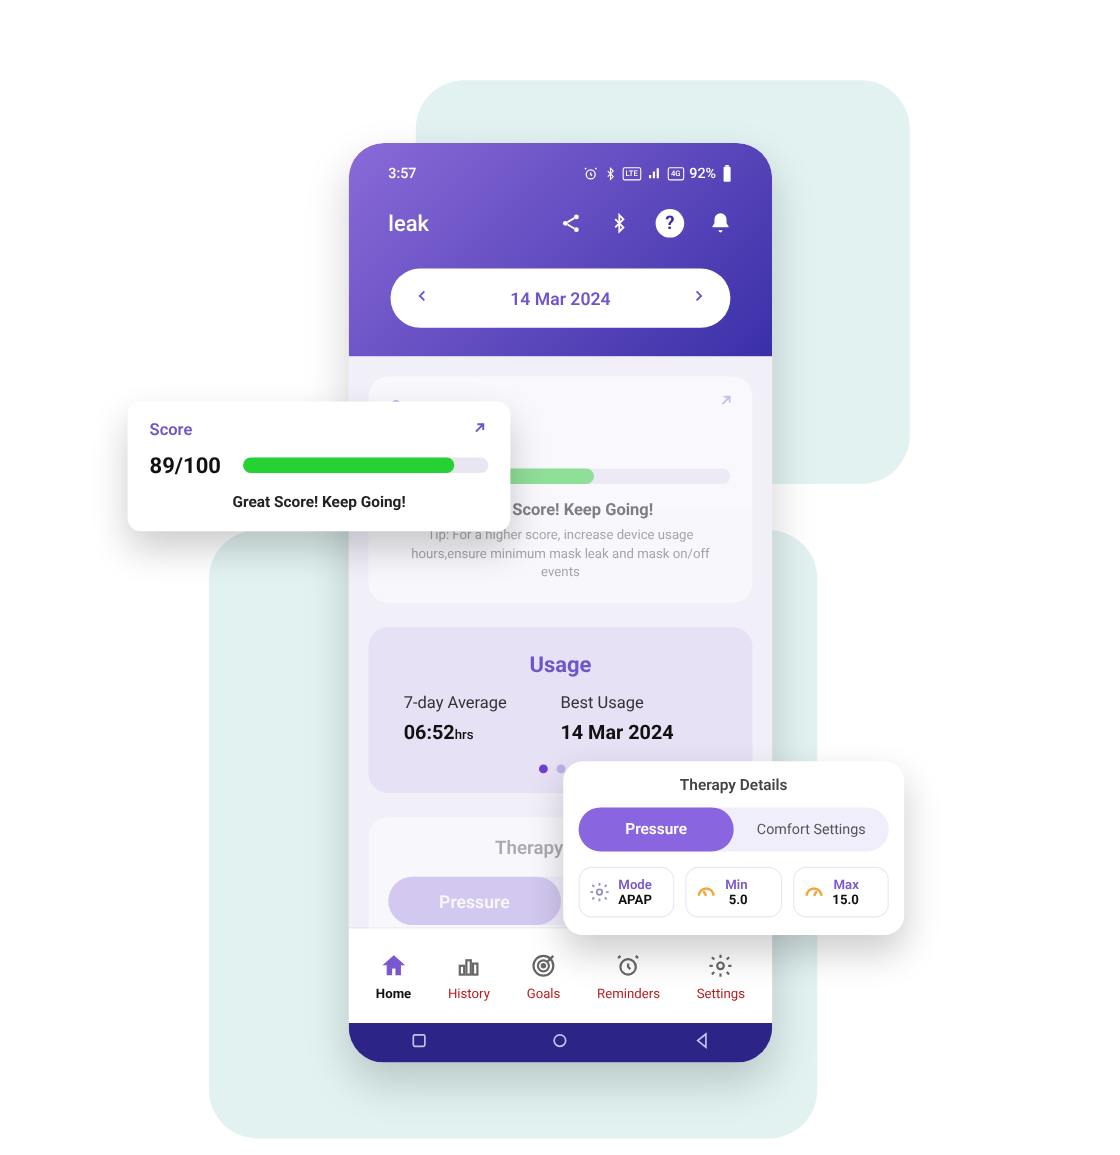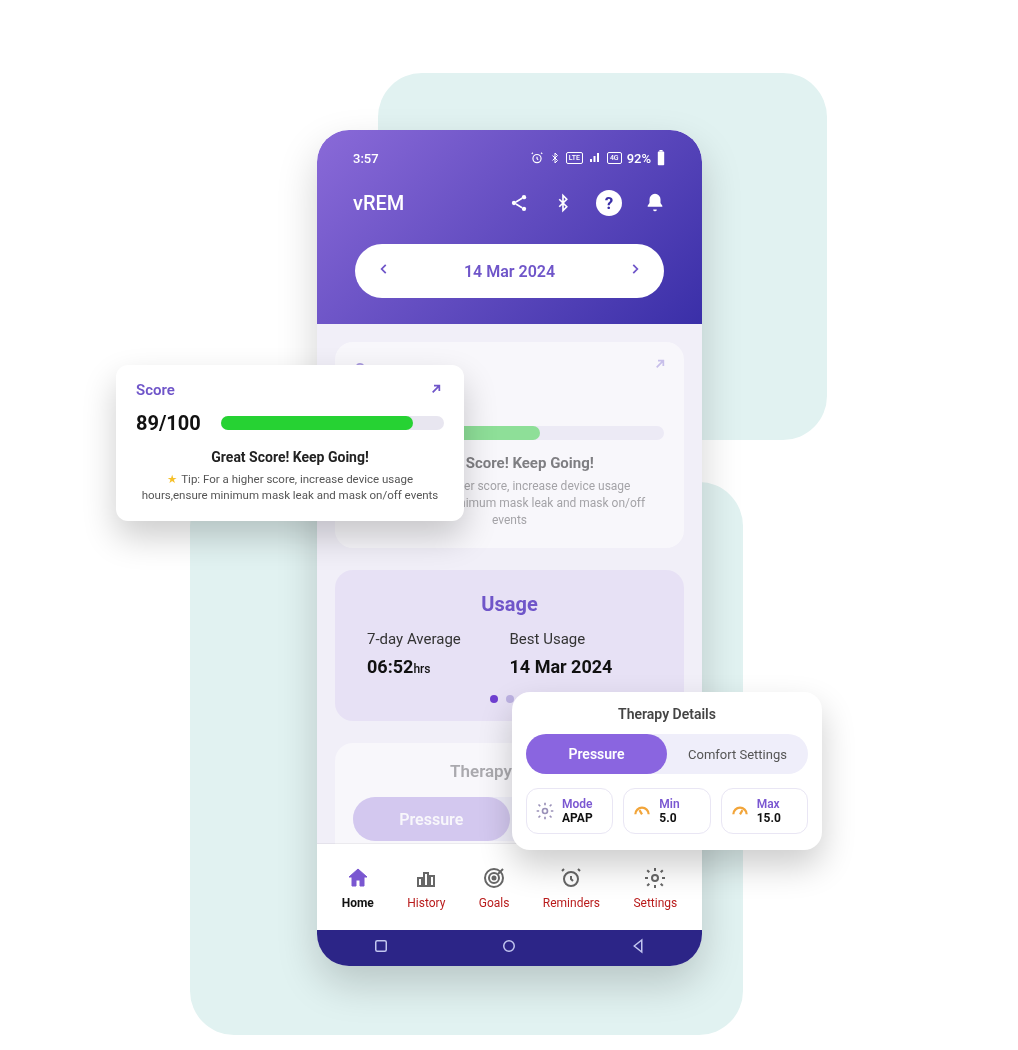--- a/index.html
+++ b/index.html
@@ -185,21 +185,21 @@
     padding: 14px 14px 16px;
     z-index: 5;
   }
   .tp-title { text-align:center; color:#444; font-weight:600; font-size:14px; margin-bottom:12px; }
   .seg { background:#efeefa; border-radius:24px; height:40px; display:flex; align-items:center; }
   .seg-active { background:#8a65e0; color:#fff; border-radius:24px; height:40px; flex:1; display:flex; align-items:center; justify-content:center; font-weight:600; font-size:14px; }
   .seg-other { flex:1; color:#555; display:flex; align-items:center; justify-content:center; font-size:13px; }
   .tp-row { display:flex; gap:10px; margin-top:14px; }
   .tp-item {
     flex:1; border:1px solid #e9e6f4; border-radius:12px; padding:8px 8px;
-    display:flex; align-items:center; gap:7px;
+    display:flex; align-items:center; gap:7px;text-align:right;
   }
   .tp-text { display:flex; flex-direction:column; }
   .tp-label { color:#7a57d1; font-size:12px; font-weight:600; }
   .tp-val { color:#111; font-size:12px; font-weight:700; }
   .gauge { width:20px; height:20px; }
   .gear-ico { width:20px; height:20px; }
 
 </style>
 </head>
 <body>
@@ -227,21 +227,21 @@
         <span style="font-size:7px;border:1px solid #fff;border-radius:2px;padding:0 2px;line-height:10px;">4G</span>
         <span>92%</span>
         <svg width="10" height="16" viewBox="0 0 12 20" fill="#fff">
             <rect x="2" y="2" width="8" height="17" rx="1"></rect>
             <rect x="4" y="0" width="4" height="2"></rect>
           </svg>
       </span>
     </div>
 
     <div class="app-bar">
-      <span class="app-title">vREM</span>
+      <span class="app-title">leak</span>
       <div class="app-bar-icons">
         <span class="abicon">
           <svg width="20" height="20" viewBox="0 0 24 24" fill="#fff">
               <circle cx="18" cy="5" r="2.6"></circle>
               <circle cx="6" cy="12" r="2.6"></circle>
               <circle cx="18" cy="19" r="2.6"></circle>
               <path d="M8.3 10.7l7.4-4.3M8.3 13.3l7.4 4.3" stroke="#fff" stroke-width="2"></path>
             </svg>
         </span>
         <span class="abicon">
@@ -399,21 +399,20 @@
         </svg>
     </span>
   </div>
   <div class="sp-row">
     <span class="sp-value">89/100</span>
     <div class="sp-bar">
         <div class="sp-bar-fill"></div>
       </div>
   </div>
   <div class="sp-head">Great Score! Keep Going!</div>
-  <div class="sp-tip"><span class="star">★</span><span>Tip: For a higher score, increase device usage hours,ensure minimum mask leak and mask on/off events</span></div>
 </div>
 
 <div class="therapy-popup">
   <div class="tp-title">Therapy Details</div>
   <div class="seg">
     <div class="seg-active">Pressure</div>
     <div class="seg-other">Comfort Settings</div>
   </div>
   <div class="tp-row">
     <div class="tp-item">

